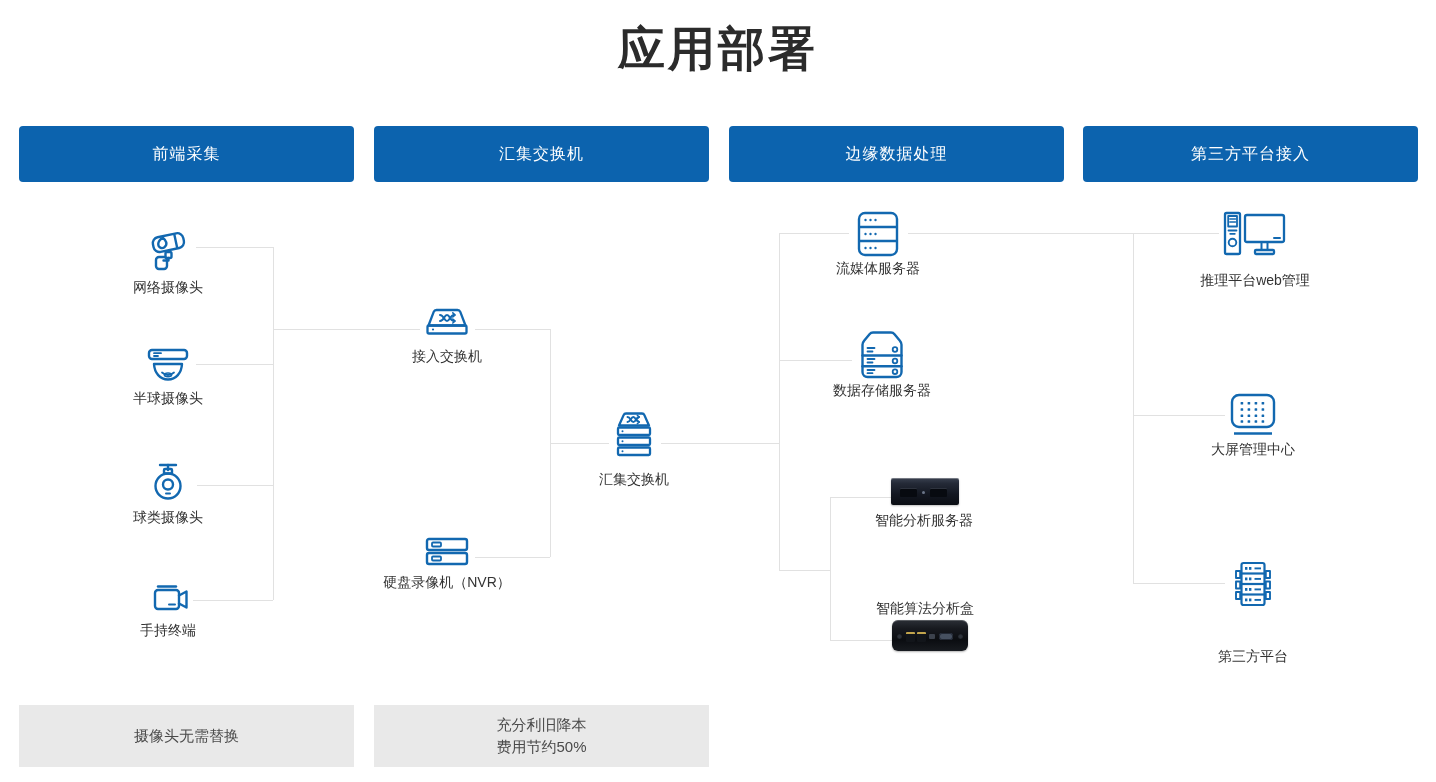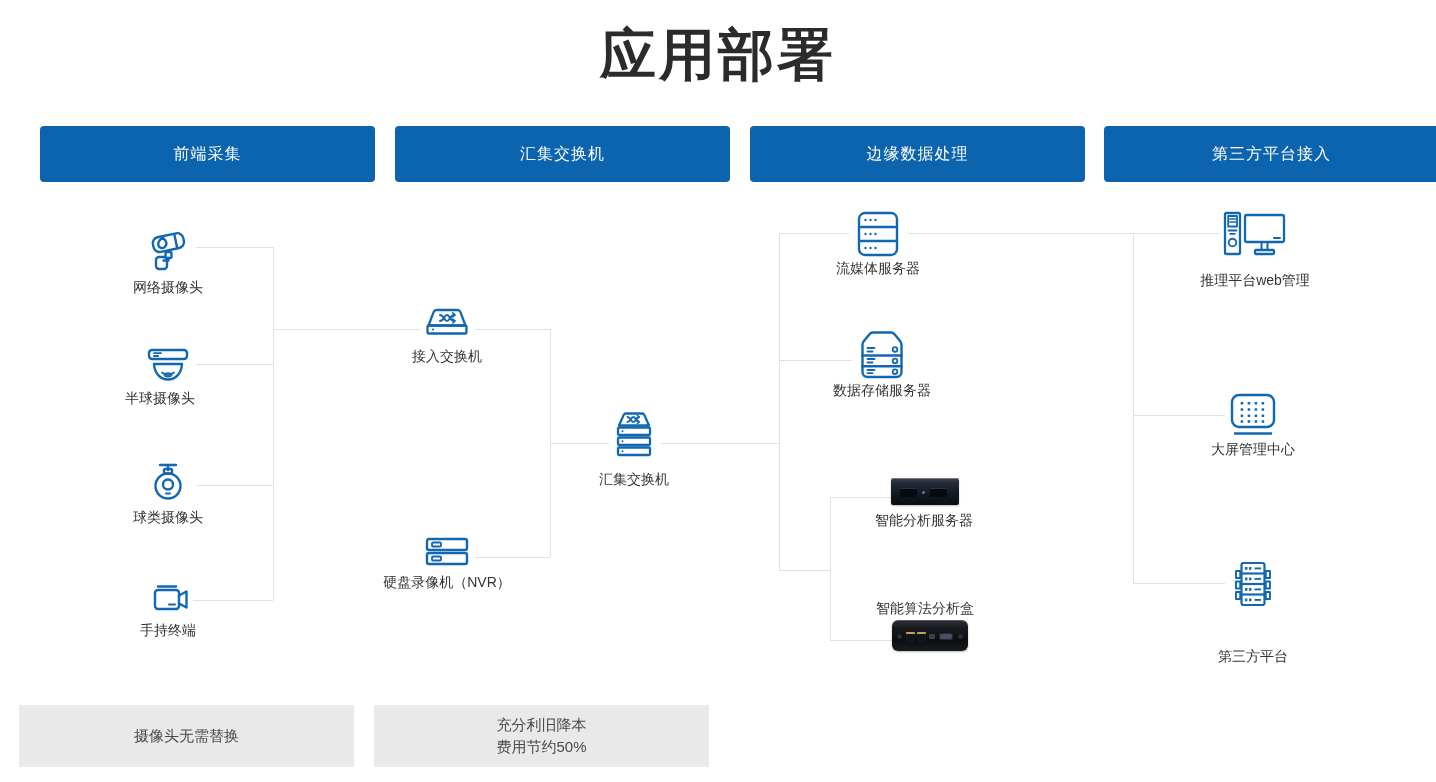--- a/index.html
+++ b/index.html
@@ -2,26 +2,26 @@
 <html style="--header-blue: #0c63ae; --icon-blue: #1268b0; --line-gray: #e1e1e1; --footer-bg: #e9e9e9; --title-text: #2b2b2b; --label-text: #333333; --footer-text: #4a4a4a;"><head>
 <meta charset="utf-8">
 <style>
   html,body{margin:0;padding:0;background:#fff;}
   .canvas{
     position:relative;width:1436px;height:782px;background:#fff;overflow:hidden;
     font-family:"Liberation Sans","DejaVu Sans",sans-serif;
   }
   .title{
     position:absolute;left:0;top:18px;width:100%;margin:0;text-align:center;
-    font-size:56px;font-weight:700;color:var(--title-text,#2b2b2b);letter-spacing:3px;
+    font-size:47px;font-weight:700;color:var(--title-text,#2b2b2b);letter-spacing:3px;
   }
   .col-header{
     position:absolute;top:126px;width:335px;height:56px;border-radius:4px;
     background:var(--header-blue,#0c63ae);color:#fff;font-size:16px;
-    display:flex;align-items:center;justify-content:center;letter-spacing:1px;margin-left:21px;
+    display:flex;align-items:center;justify-content:center;letter-spacing:1px;
   }
   .col-footer{
     position:absolute;top:705px;width:335px;height:62px;background:var(--footer-bg,#e9e9e9);
     color:var(--footer-text,#4a4a4a);font-size:15px;line-height:1.5;
     display:flex;flex-direction:column;align-items:center;justify-content:center;text-align:center;
   }
   .h-line{position:absolute;height:1px;background:var(--line-gray,#e1e1e1);}
   .v-line{position:absolute;width:1px;background:var(--line-gray,#e1e1e1);}
   .icon{position:absolute;color:var(--icon-blue,#1268b0);}
   .icon svg{display:block;}
@@ -107,21 +107,21 @@
   <div class="icon" style="left:143px;top:344px">
     <svg width="50" height="46" viewBox="0 0 50 46" fill="none" stroke="currentColor" stroke-width="2.4" stroke-linecap="round" stroke-linejoin="round">
       <rect x="6" y="6" width="38" height="9" rx="3"></rect>
       <line x1="11" y1="9.2" x2="18" y2="9.2" stroke-width="1.8"></line>
       <line x1="11" y1="12" x2="15" y2="12" stroke-width="1.8"></line>
       <path d="M11,20 h28 c-0.5,9 -6,15.5 -14,15.5 c-8,0 -13.5,-6.5 -14,-15.5 Z"></path>
       <path d="M19,28.5 q6,5 12,0" stroke-width="1.8"></path>
       <ellipse cx="25" cy="30.8" rx="3.6" ry="1.8" stroke-width="1.6"></ellipse>
     </svg>
   </div>
-  <div class="node-label" style="left:160px;top:390px">半球摄像头</div>
+  <div class="node-label" style="left:168px;top:390px">半球摄像头</div>
 
   <div class="icon" style="left:147px;top:460px">
     <svg width="44" height="48" viewBox="0 0 44 48" fill="none" stroke="currentColor" stroke-width="2.4" stroke-linecap="round" stroke-linejoin="round">
       <line x1="13" y1="5" x2="29" y2="5"></line>
       <line x1="21" y1="5" x2="21" y2="10"></line>
       <rect x="17" y="9" width="8" height="4.5" rx="1"></rect>
       <circle cx="21" cy="26" r="12.5"></circle>
       <circle cx="21" cy="24.5" r="5"></circle>
       <line x1="19" y1="33.5" x2="23" y2="33.5" stroke-width="2"></line>
     </svg>

